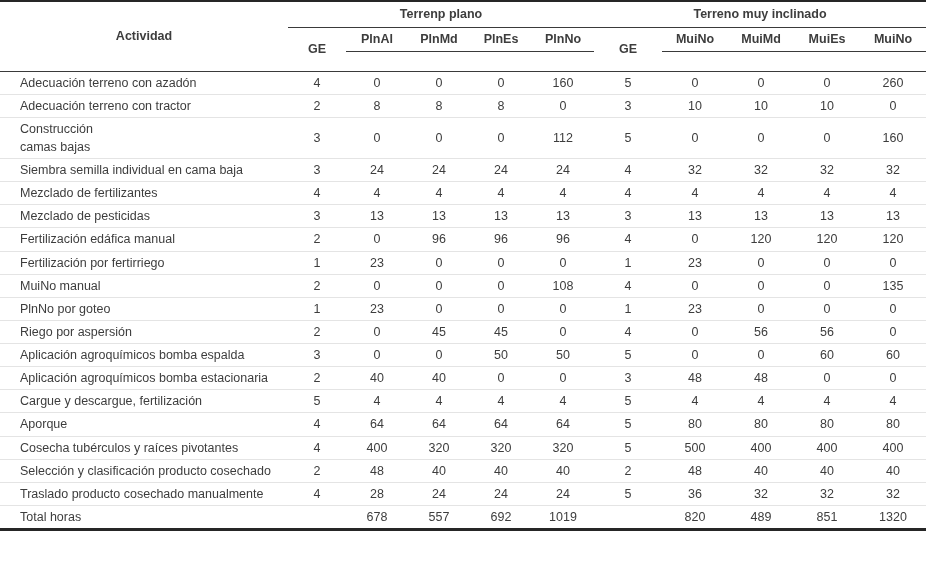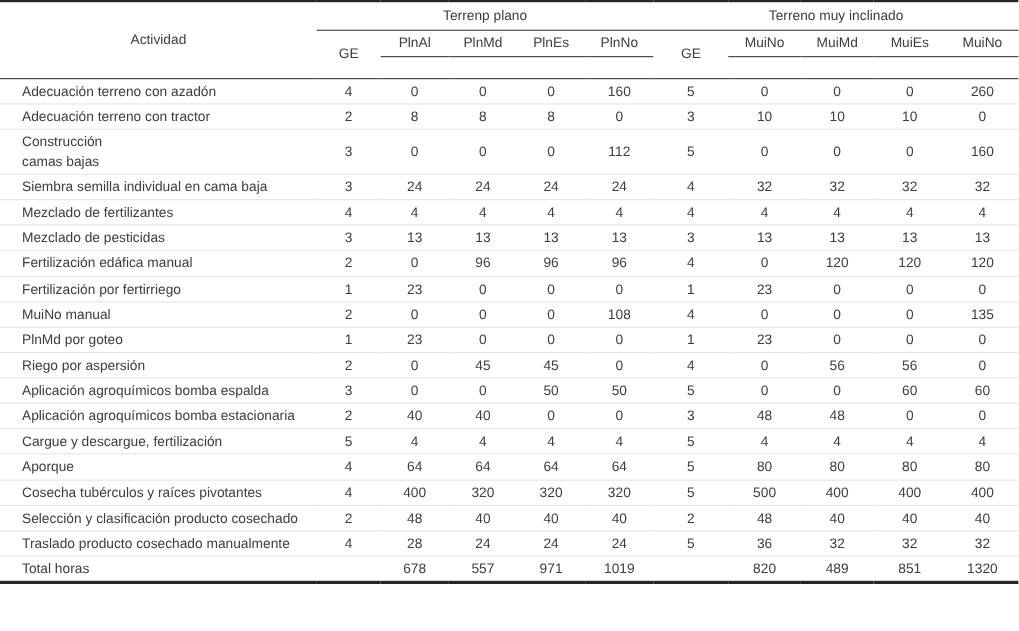--- a/index.html
+++ b/index.html
@@ -10,21 +10,21 @@
     border-collapse: collapse;
     table-layout: fixed;
     font-family: "Liberation Sans", "DejaVu Sans", sans-serif;
     font-size: 12.5px;
     line-height: 1.45;
     color: #3d3d3d;
     border-top: 2px solid #262626;
     border-bottom: 3px solid #262626;
   }
   thead th {
-    font-weight: 400;
+    font-weight: 700;
     padding: 2px 2px;
     text-align: center;
     vertical-align: middle;
   }
   th.grp {
     height: 26px;
     border-bottom: 1px solid #3a3a3a;
   }
   th.act-head {
     border-bottom: 1px solid #3a3a3a;
@@ -209,21 +209,21 @@
         <td class="num">0</td>
         <td class="num">0</td>
         <td class="num">108</td>
         <td class="num">4</td>
         <td class="num">0</td>
         <td class="num">0</td>
         <td class="num">0</td>
         <td class="num">135</td>
       </tr>
       <tr class="data-row">
-        <td class="act">PlnMd por goteo</td>
+        <td class="act">PlnNo por goteo</td>
         <td class="num">1</td>
         <td class="num">23</td>
         <td class="num">0</td>
         <td class="num">0</td>
         <td class="num">0</td>
         <td class="num">1</td>
         <td class="num">23</td>
         <td class="num">0</td>
         <td class="num">0</td>
         <td class="num">0</td>
@@ -330,21 +330,21 @@
         <td class="num">36</td>
         <td class="num">32</td>
         <td class="num">32</td>
         <td class="num">32</td>
       </tr>
       <tr class="total-row">
         <td class="act">Total horas</td>
         <td class="num"></td>
         <td class="num">678</td>
         <td class="num">557</td>
-        <td class="num">971</td>
+        <td class="num">692</td>
         <td class="num">1019</td>
         <td class="num"></td>
         <td class="num">820</td>
         <td class="num">489</td>
         <td class="num">851</td>
         <td class="num">1320</td>
       </tr>
     </tbody>
 </table>
 

